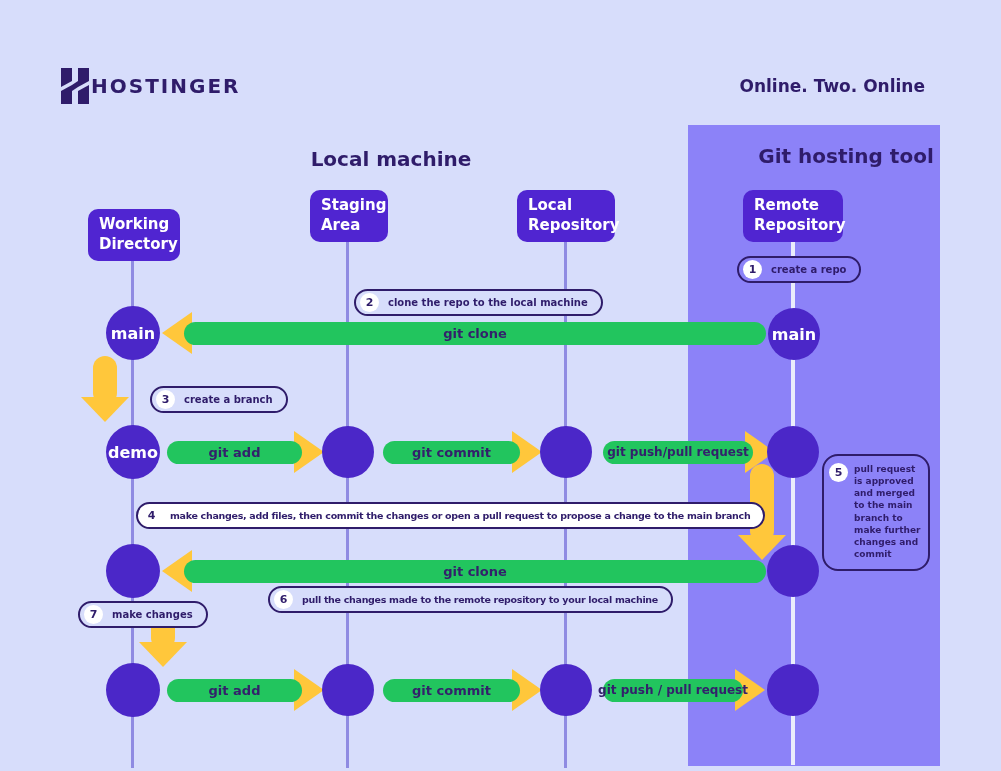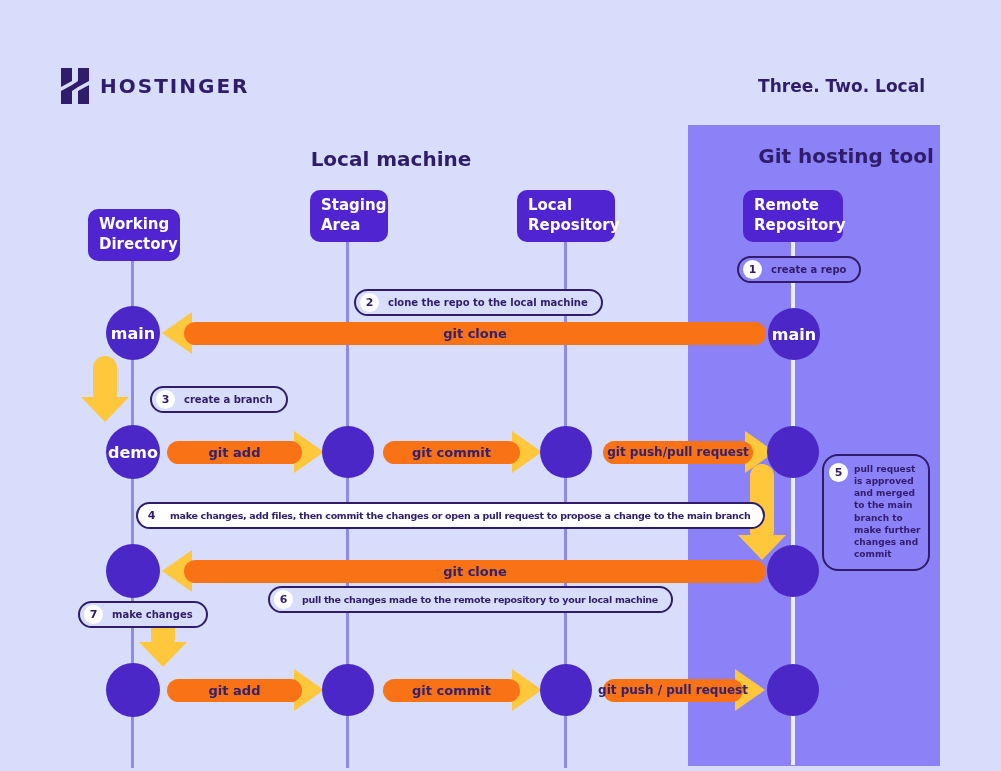--- a/index.html
+++ b/index.html
@@ -6,21 +6,21 @@
   .canvas{
     position:relative; width:1001px; height:771px; overflow:hidden;
     background:#D7DDFB;
     font-family:"DejaVu Sans","Liberation Sans",sans-serif;
     color:#2F1C6A;
   }
   .panel{position:absolute; left:688px; top:125px; width:252px; height:641px; background:#8C82F8;}
 
   
   .header{position:absolute; left:60px; top:64px; right:76px; height:44px; display:flex; align-items:center; justify-content:space-between;}
-  .brand{display:flex; align-items:center; gap:10px;}
+  .brand{display:flex; align-items:center; gap:1px;}
   .brand-name{font-size:20px; font-weight:bold; letter-spacing:2px; color:#2F1C6A;}
   .tagline{font-size:17px; font-weight:bold; color:#2F1C6A;}
 
   
   .heading{position:absolute; font-size:20px; font-weight:bold; text-align:center; color:#2F1C6A;}
   .heading.local{left:281px; top:147px; width:220px;}
   .heading.remote{left:736px; top:144px; width:220px;}
 
   
   .colbox{
@@ -36,21 +36,21 @@
   
   .node{
     position:absolute; width:52px; height:52px; border-radius:50%;
     background:#4B27C8; display:flex; align-items:center; justify-content:center;
     color:#fff; font-weight:bold; font-size:16px;
   }
   .node.lg{width:54px; height:54px;}
 
   
   .arrow-h{position:absolute; height:44px; display:flex; align-items:center;}
-  .arrow-h .shaft{position:relative; flex:1; height:23px; background:#f97316; border-radius:12px;}
+  .arrow-h .shaft{position:relative; flex:1; height:23px; background:#22c55e; border-radius:12px;}
   .arrow-h .head-right{width:0;height:0;border-top:21px solid transparent;border-bottom:21px solid transparent;border-left:30px solid #FFC73B;margin-left:-8px;}
   .arrow-h .head-left{width:0;height:0;border-top:21px solid transparent;border-bottom:21px solid transparent;border-right:30px solid #FFC73B;margin-right:-8px;}
   .arrow-label{
     position:absolute; inset:0; display:flex; align-items:center; justify-content:center;
     font-weight:bold; font-size:13px; color:#33216B; white-space:nowrap;
   }
   .arrow-label.sm{font-size:12px;}
   .arrow-v{position:absolute; display:flex; flex-direction:column; align-items:center;}
   .arrow-v .shaft{width:24px; flex:1; background:#FFC73B; border-radius:12px;}
   .arrow-v .head-down{width:0;height:0;border-left:24px solid transparent;border-right:24px solid transparent;border-top:25px solid #FFC73B;margin-top:-8px;}
@@ -93,21 +93,21 @@
         <g fill="#2F1C6A">
           <polygon points="1,0 12,0 12,13 1,19"></polygon>
           <polygon points="1,23 12,17 12,36 1,36"></polygon>
           <polygon points="18,0 29,0 29,13 18,19"></polygon>
           <polygon points="18,23 29,17 29,36 18,36"></polygon>
           <polygon points="12,17 18,13 18,19 12,23"></polygon>
         </g>
       </svg>
       <span class="brand-name">HOSTINGER</span>
     </div>
-    <div class="tagline">Three. Two. Local</div>
+    <div class="tagline">Online. Two. Online</div>
   </div>
 
   <div class="heading local">Local machine</div>
   <div class="heading remote">Git hosting tool</div>
 
   <div class="vline" style="left:131px;"></div>
   <div class="vline" style="left:346px;"></div>
   <div class="vline" style="left:564px;"></div>
   <div class="vline on-panel" style="left:791px;"></div>
 

